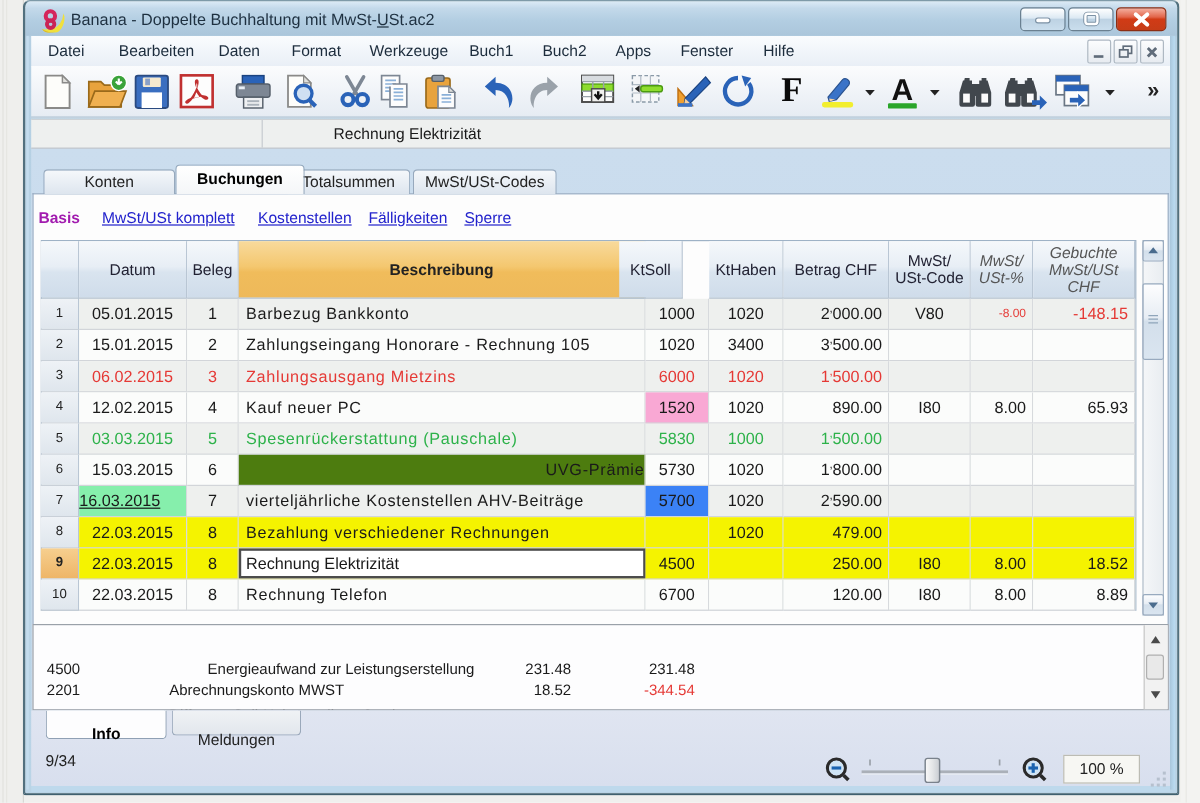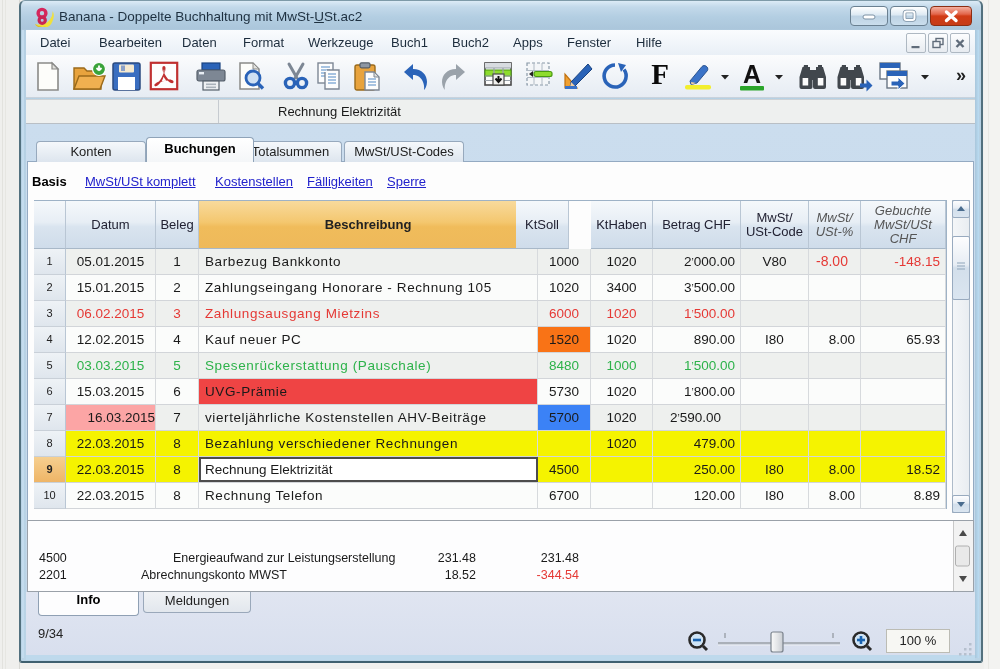--- a/index.html
+++ b/index.html
@@ -191,21 +191,21 @@
   </div>
 <div class="a" style="left:239px;top:141px;width:103px;height:21px;background:linear-gradient(180deg,#f5f8fb,#dde5ee);border:1px solid #97a9bd;border-bottom:none;border-radius:4px 4px 0 0;box-sizing:border-box;text-align:center;font-size:13px;color:#222;">
     <div style="margin-top:2px">Totalsummen</div>
   </div>
 <div class="a" style="left:344px;top:141px;width:120px;height:21px;background:linear-gradient(180deg,#f5f8fb,#dde5ee);border:1px solid #97a9bd;border-bottom:none;border-radius:4px 4px 0 0;box-sizing:border-box;text-align:center;font-size:13px;color:#222;">
     <div style="margin-top:2px">MwSt/USt-Codes</div>
   </div>
 <div class="a" style="left:146px;top:137px;width:108px;height:25px;background:linear-gradient(180deg,#ffffff,#f4f6f8);border:1px solid #8fa3b8;border-bottom:none;border-radius:4px 4px 0 0;box-sizing:border-box;text-align:center;font-size:13px;font-weight:bold;color:#000;">
     <div style="margin-top:3px">Buchungen</div>
   </div>
-<div class="t" style="left:32px;top:174px;font-size:13px;font-weight:bold;color:#000000;">Basis</div>
+<div class="t" style="left:32px;top:174px;font-size:13px;font-weight:bold;color:#a21caf;">Basis</div>
 <div class="t" style="left:85px;top:174px;font-size:13px;color:#2222cc;text-decoration:underline;">MwSt/USt komplett</div>
 <div class="t" style="left:215px;top:174px;font-size:13px;color:#2222cc;text-decoration:underline;">Kostenstellen</div>
 <div class="t" style="left:307px;top:174px;font-size:13px;color:#2222cc;text-decoration:underline;">Fälligkeiten</div>
 <div class="t" style="left:387px;top:174px;font-size:13px;color:#2222cc;text-decoration:underline;">Sperre</div>
 <div class="a" style="left:34px;top:200px;width:913px;height:309px;border:1px solid #9eb2c6;box-sizing:border-box;"></div>
 <div class="a" style="left:34px;top:201px;width:32px;height:48px;background:linear-gradient(180deg,#f5f8fb 0%,#e7eef5 45%,#d9e4ef 55%,#cfdcea 100%);border-right:1px solid #b9c6d4;border-bottom:1px solid #a8b8c8;box-sizing:border-box;display:flex;align-items:center;justify-content:center;text-align:center;font-size:13px;line-height:14px;color:#223;"></div>
 <div class="a" style="left:66px;top:201px;width:90px;height:48px;background:linear-gradient(180deg,#f5f8fb 0%,#e7eef5 45%,#d9e4ef 55%,#cfdcea 100%);border-right:1px solid #b9c6d4;border-bottom:1px solid #a8b8c8;box-sizing:border-box;display:flex;align-items:center;justify-content:center;text-align:center;font-size:13px;line-height:14px;color:#223;">Datum</div>
 <div class="a" style="left:156px;top:201px;width:43px;height:48px;background:linear-gradient(180deg,#f5f8fb 0%,#e7eef5 45%,#d9e4ef 55%,#cfdcea 100%);border-right:1px solid #b9c6d4;border-bottom:1px solid #a8b8c8;box-sizing:border-box;display:flex;align-items:center;justify-content:center;text-align:center;font-size:13px;line-height:14px;color:#223;">Beleg</div>
 <div class="a" style="left:199px;top:201px;width:339px;height:48px;background:linear-gradient(180deg,#f8da9c 0%,#f4c76f 45%,#f0bc5b 55%,#eeb95a 100%);border-right:1px solid #b9c6d4;border-bottom:1px solid #a8b8c8;box-sizing:border-box;display:flex;align-items:center;justify-content:center;text-align:center;font-size:13px;line-height:14px;color:#222;">
     <b>Beschreibung</b>
@@ -221,21 +221,21 @@
     <i>Gebuchte<br>MwSt/USt<br>CHF</i>
   </div>
 <div class="a" style="left:34px;top:249px;width:32px;height:26px;background:linear-gradient(180deg,#eef2f6,#dfe6ed);border-right:1px solid #b9c6d4;border-bottom:1px solid #c9d0d8;box-sizing:border-box;font-size:11px;color:#222;font-weight:normal;text-align:center;line-height:25px;">1</div>
 <div class="a t" style="left:66px;top:249px;width:90px;height:26px;background:#eef0ee;border-right:1px solid #d7dadd;border-bottom:1px solid #d2d5d9;box-sizing:border-box;font-size:13.5px;color:#1a1a1a;line-height:25px;text-align:center;">05.01.2015</div>
 <div class="a t" style="left:156px;top:249px;width:43px;height:26px;background:#eef0ee;border-right:1px solid #d7dadd;border-bottom:1px solid #d2d5d9;box-sizing:border-box;font-size:13.5px;color:#1a1a1a;line-height:25px;text-align:center;">1</div>
 <div class="a t" style="left:199px;top:249px;width:339px;height:26px;background:#eef0ee;border-right:1px solid #d7dadd;border-bottom:1px solid #d2d5d9;box-sizing:border-box;font-size:13.5px;color:#1a1a1a;line-height:25px;padding-left:6px;text-align:left;letter-spacing:0.6px;">Barbezug Bankkonto</div>
 <div class="a t" style="left:538px;top:249px;width:53px;height:26px;background:#eef0ee;border-right:1px solid #d7dadd;border-bottom:1px solid #d2d5d9;box-sizing:border-box;font-size:13.5px;color:#1a1a1a;line-height:25px;text-align:center;">1000</div>
 <div class="a t" style="left:591px;top:249px;width:62px;height:26px;background:#eef0ee;border-right:1px solid #d7dadd;border-bottom:1px solid #d2d5d9;box-sizing:border-box;font-size:13.5px;color:#1a1a1a;line-height:25px;text-align:center;">1020</div>
 <div class="a t" style="left:653px;top:249px;width:88px;height:26px;background:#eef0ee;border-right:1px solid #d7dadd;border-bottom:1px solid #d2d5d9;box-sizing:border-box;font-size:13.5px;color:#1a1a1a;line-height:25px;padding-right:5px;text-align:right;">2<span style="font-size:10px;">’</span>000.00</div>
 <div class="a t" style="left:741px;top:249px;width:68px;height:26px;background:#eef0ee;border-right:1px solid #d7dadd;border-bottom:1px solid #d2d5d9;box-sizing:border-box;font-size:13.5px;color:#1a1a1a;line-height:25px;text-align:center;">V80</div>
-<div class="a t" style="left:809px;top:249px;width:52px;height:26px;background:#eef0ee;border-right:1px solid #d7dadd;border-bottom:1px solid #d2d5d9;box-sizing:border-box;font-size:14px;color:#1a1a1a;line-height:25px;padding-right:5px;text-align:center;"><span style="color:#e53935">-8.00</span></div>
+<div class="a t" style="left:809px;top:249px;width:52px;height:26px;background:#eef0ee;border-right:1px solid #d7dadd;border-bottom:1px solid #d2d5d9;box-sizing:border-box;font-size:10px;color:#1a1a1a;line-height:25px;padding-right:5px;text-align:right;"><span style="color:#e53935">-8.00</span></div>
 <div class="a t" style="left:861px;top:249px;width:85px;height:26px;background:#eef0ee;border-right:1px solid #d7dadd;border-bottom:1px solid #d2d5d9;box-sizing:border-box;font-size:13.5px;color:#1a1a1a;line-height:25px;padding-right:5px;text-align:right;"><span style="color:#e53935">-148.15</span></div>
 <div class="a" style="left:34px;top:275px;width:32px;height:26px;background:linear-gradient(180deg,#eef2f6,#dfe6ed);border-right:1px solid #b9c6d4;border-bottom:1px solid #c9d0d8;box-sizing:border-box;font-size:11px;color:#222;font-weight:normal;text-align:center;line-height:25px;">2</div>
 <div class="a t" style="left:66px;top:275px;width:90px;height:26px;background:#fbfcfb;border-right:1px solid #d7dadd;border-bottom:1px solid #d2d5d9;box-sizing:border-box;font-size:13.5px;color:#1a1a1a;line-height:25px;text-align:center;">15.01.2015</div>
 <div class="a t" style="left:156px;top:275px;width:43px;height:26px;background:#fbfcfb;border-right:1px solid #d7dadd;border-bottom:1px solid #d2d5d9;box-sizing:border-box;font-size:13.5px;color:#1a1a1a;line-height:25px;text-align:center;">2</div>
 <div class="a t" style="left:199px;top:275px;width:339px;height:26px;background:#fbfcfb;border-right:1px solid #d7dadd;border-bottom:1px solid #d2d5d9;box-sizing:border-box;font-size:13.5px;color:#1a1a1a;line-height:25px;padding-left:6px;text-align:left;letter-spacing:0.6px;">Zahlungseingang Honorare - Rechnung 105</div>
 <div class="a t" style="left:538px;top:275px;width:53px;height:26px;background:#fbfcfb;border-right:1px solid #d7dadd;border-bottom:1px solid #d2d5d9;box-sizing:border-box;font-size:13.5px;color:#1a1a1a;line-height:25px;text-align:center;">1020</div>
 <div class="a t" style="left:591px;top:275px;width:62px;height:26px;background:#fbfcfb;border-right:1px solid #d7dadd;border-bottom:1px solid #d2d5d9;box-sizing:border-box;font-size:13.5px;color:#1a1a1a;line-height:25px;text-align:center;">3400</div>
 <div class="a t" style="left:653px;top:275px;width:88px;height:26px;background:#fbfcfb;border-right:1px solid #d7dadd;border-bottom:1px solid #d2d5d9;box-sizing:border-box;font-size:13.5px;color:#1a1a1a;line-height:25px;padding-right:5px;text-align:right;">3<span style="font-size:10px;">’</span>500.00</div>
 <div class="a t" style="left:741px;top:275px;width:68px;height:26px;background:#fbfcfb;border-right:1px solid #d7dadd;border-bottom:1px solid #d2d5d9;box-sizing:border-box;font-size:13.5px;color:#1a1a1a;line-height:25px;text-align:center;"></div>
 <div class="a t" style="left:809px;top:275px;width:52px;height:26px;background:#fbfcfb;border-right:1px solid #d7dadd;border-bottom:1px solid #d2d5d9;box-sizing:border-box;font-size:13.5px;color:#1a1a1a;line-height:25px;padding-right:5px;text-align:right;"></div>
@@ -247,53 +247,53 @@
 <div class="a t" style="left:538px;top:301px;width:53px;height:26px;background:#eef0ee;border-right:1px solid #d7dadd;border-bottom:1px solid #d2d5d9;box-sizing:border-box;font-size:13.5px;color:#e53935;line-height:25px;text-align:center;">6000</div>
 <div class="a t" style="left:591px;top:301px;width:62px;height:26px;background:#eef0ee;border-right:1px solid #d7dadd;border-bottom:1px solid #d2d5d9;box-sizing:border-box;font-size:13.5px;color:#e53935;line-height:25px;text-align:center;">1020</div>
 <div class="a t" style="left:653px;top:301px;width:88px;height:26px;background:#eef0ee;border-right:1px solid #d7dadd;border-bottom:1px solid #d2d5d9;box-sizing:border-box;font-size:13.5px;color:#e53935;line-height:25px;padding-right:5px;text-align:right;">1<span style="font-size:10px;">’</span>500.00</div>
 <div class="a t" style="left:741px;top:301px;width:68px;height:26px;background:#eef0ee;border-right:1px solid #d7dadd;border-bottom:1px solid #d2d5d9;box-sizing:border-box;font-size:13.5px;color:#e53935;line-height:25px;text-align:center;"></div>
 <div class="a t" style="left:809px;top:301px;width:52px;height:26px;background:#eef0ee;border-right:1px solid #d7dadd;border-bottom:1px solid #d2d5d9;box-sizing:border-box;font-size:13.5px;color:#e53935;line-height:25px;padding-right:5px;text-align:right;"></div>
 <div class="a t" style="left:861px;top:301px;width:85px;height:26px;background:#eef0ee;border-right:1px solid #d7dadd;border-bottom:1px solid #d2d5d9;box-sizing:border-box;font-size:13.5px;color:#e53935;line-height:25px;padding-right:5px;text-align:right;"></div>
 <div class="a" style="left:34px;top:327px;width:32px;height:26px;background:linear-gradient(180deg,#eef2f6,#dfe6ed);border-right:1px solid #b9c6d4;border-bottom:1px solid #c9d0d8;box-sizing:border-box;font-size:11px;color:#222;font-weight:normal;text-align:center;line-height:25px;">4</div>
 <div class="a t" style="left:66px;top:327px;width:90px;height:26px;background:#fbfcfb;border-right:1px solid #d7dadd;border-bottom:1px solid #d2d5d9;box-sizing:border-box;font-size:13.5px;color:#1a1a1a;line-height:25px;text-align:center;">12.02.2015</div>
 <div class="a t" style="left:156px;top:327px;width:43px;height:26px;background:#fbfcfb;border-right:1px solid #d7dadd;border-bottom:1px solid #d2d5d9;box-sizing:border-box;font-size:13.5px;color:#1a1a1a;line-height:25px;text-align:center;">4</div>
 <div class="a t" style="left:199px;top:327px;width:339px;height:26px;background:#fbfcfb;border-right:1px solid #d7dadd;border-bottom:1px solid #d2d5d9;box-sizing:border-box;font-size:13.5px;color:#1a1a1a;line-height:25px;padding-left:6px;text-align:left;letter-spacing:0.6px;">Kauf neuer PC</div>
-<div class="a t" style="left:538px;top:327px;width:53px;height:26px;background:#f97316;border-right:1px solid #d7dadd;border-bottom:1px solid #d2d5d9;box-sizing:border-box;font-size:13.5px;color:#1a1a1a;line-height:25px;text-align:center;">1520</div>
+<div class="a t" style="left:538px;top:327px;width:53px;height:26px;background:#f9a8d4;border-right:1px solid #d7dadd;border-bottom:1px solid #d2d5d9;box-sizing:border-box;font-size:13.5px;color:#1a1a1a;line-height:25px;text-align:center;">1520</div>
 <div class="a t" style="left:591px;top:327px;width:62px;height:26px;background:#fbfcfb;border-right:1px solid #d7dadd;border-bottom:1px solid #d2d5d9;box-sizing:border-box;font-size:13.5px;color:#1a1a1a;line-height:25px;text-align:center;">1020</div>
 <div class="a t" style="left:653px;top:327px;width:88px;height:26px;background:#fbfcfb;border-right:1px solid #d7dadd;border-bottom:1px solid #d2d5d9;box-sizing:border-box;font-size:13.5px;color:#1a1a1a;line-height:25px;padding-right:5px;text-align:right;">890.00</div>
 <div class="a t" style="left:741px;top:327px;width:68px;height:26px;background:#fbfcfb;border-right:1px solid #d7dadd;border-bottom:1px solid #d2d5d9;box-sizing:border-box;font-size:13.5px;color:#1a1a1a;line-height:25px;text-align:center;">I80</div>
 <div class="a t" style="left:809px;top:327px;width:52px;height:26px;background:#fbfcfb;border-right:1px solid #d7dadd;border-bottom:1px solid #d2d5d9;box-sizing:border-box;font-size:13.5px;color:#1a1a1a;line-height:25px;padding-right:5px;text-align:right;">8.00</div>
 <div class="a t" style="left:861px;top:327px;width:85px;height:26px;background:#fbfcfb;border-right:1px solid #d7dadd;border-bottom:1px solid #d2d5d9;box-sizing:border-box;font-size:13.5px;color:#1a1a1a;line-height:25px;padding-right:5px;text-align:right;">65.93</div>
 <div class="a" style="left:34px;top:353px;width:32px;height:26px;background:linear-gradient(180deg,#eef2f6,#dfe6ed);border-right:1px solid #b9c6d4;border-bottom:1px solid #c9d0d8;box-sizing:border-box;font-size:11px;color:#222;font-weight:normal;text-align:center;line-height:25px;">5</div>
 <div class="a t" style="left:66px;top:353px;width:90px;height:26px;background:#eef0ee;border-right:1px solid #d7dadd;border-bottom:1px solid #d2d5d9;box-sizing:border-box;font-size:13.5px;color:#2db24a;line-height:25px;text-align:center;">03.03.2015</div>
 <div class="a t" style="left:156px;top:353px;width:43px;height:26px;background:#eef0ee;border-right:1px solid #d7dadd;border-bottom:1px solid #d2d5d9;box-sizing:border-box;font-size:13.5px;color:#2db24a;line-height:25px;text-align:center;">5</div>
 <div class="a t" style="left:199px;top:353px;width:339px;height:26px;background:#eef0ee;border-right:1px solid #d7dadd;border-bottom:1px solid #d2d5d9;box-sizing:border-box;font-size:13.5px;color:#2db24a;line-height:25px;padding-left:6px;text-align:left;letter-spacing:0.6px;">Spesenrückerstattung (Pauschale)</div>
-<div class="a t" style="left:538px;top:353px;width:53px;height:26px;background:#eef0ee;border-right:1px solid #d7dadd;border-bottom:1px solid #d2d5d9;box-sizing:border-box;font-size:13.5px;color:#2db24a;line-height:25px;text-align:center;">8480</div>
+<div class="a t" style="left:538px;top:353px;width:53px;height:26px;background:#eef0ee;border-right:1px solid #d7dadd;border-bottom:1px solid #d2d5d9;box-sizing:border-box;font-size:13.5px;color:#2db24a;line-height:25px;text-align:center;">5830</div>
 <div class="a t" style="left:591px;top:353px;width:62px;height:26px;background:#eef0ee;border-right:1px solid #d7dadd;border-bottom:1px solid #d2d5d9;box-sizing:border-box;font-size:13.5px;color:#2db24a;line-height:25px;text-align:center;">1000</div>
 <div class="a t" style="left:653px;top:353px;width:88px;height:26px;background:#eef0ee;border-right:1px solid #d7dadd;border-bottom:1px solid #d2d5d9;box-sizing:border-box;font-size:13.5px;color:#2db24a;line-height:25px;padding-right:5px;text-align:right;">1<span style="font-size:10px;">’</span>500.00</div>
 <div class="a t" style="left:741px;top:353px;width:68px;height:26px;background:#eef0ee;border-right:1px solid #d7dadd;border-bottom:1px solid #d2d5d9;box-sizing:border-box;font-size:13.5px;color:#2db24a;line-height:25px;text-align:center;"></div>
 <div class="a t" style="left:809px;top:353px;width:52px;height:26px;background:#eef0ee;border-right:1px solid #d7dadd;border-bottom:1px solid #d2d5d9;box-sizing:border-box;font-size:13.5px;color:#2db24a;line-height:25px;padding-right:5px;text-align:right;"></div>
 <div class="a t" style="left:861px;top:353px;width:85px;height:26px;background:#eef0ee;border-right:1px solid #d7dadd;border-bottom:1px solid #d2d5d9;box-sizing:border-box;font-size:13.5px;color:#2db24a;line-height:25px;padding-right:5px;text-align:right;"></div>
 <div class="a" style="left:34px;top:379px;width:32px;height:26px;background:linear-gradient(180deg,#eef2f6,#dfe6ed);border-right:1px solid #b9c6d4;border-bottom:1px solid #c9d0d8;box-sizing:border-box;font-size:11px;color:#222;font-weight:normal;text-align:center;line-height:25px;">6</div>
 <div class="a t" style="left:66px;top:379px;width:90px;height:26px;background:#fbfcfb;border-right:1px solid #d7dadd;border-bottom:1px solid #d2d5d9;box-sizing:border-box;font-size:13.5px;color:#1a1a1a;line-height:25px;text-align:center;">15.03.2015</div>
 <div class="a t" style="left:156px;top:379px;width:43px;height:26px;background:#fbfcfb;border-right:1px solid #d7dadd;border-bottom:1px solid #d2d5d9;box-sizing:border-box;font-size:13.5px;color:#1a1a1a;line-height:25px;text-align:center;">6</div>
-<div class="a t" style="left:199px;top:379px;width:339px;height:26px;background:#ef4444;border-right:1px solid #d7dadd;border-bottom:1px solid #d2d5d9;box-sizing:border-box;font-size:13.5px;color:#1a1a1a;line-height:25px;padding-left:6px;text-align:left;letter-spacing:0.6px;">UVG-Prämie</div>
+<div class="a t" style="left:199px;top:379px;width:339px;height:26px;background:#4d7c0f;border-right:1px solid #d7dadd;border-bottom:1px solid #d2d5d9;box-sizing:border-box;font-size:13.5px;color:#1a1a1a;line-height:25px;padding-left:6px;text-align:right;letter-spacing:0.6px;">UVG-Prämie</div>
 <div class="a t" style="left:538px;top:379px;width:53px;height:26px;background:#fbfcfb;border-right:1px solid #d7dadd;border-bottom:1px solid #d2d5d9;box-sizing:border-box;font-size:13.5px;color:#1a1a1a;line-height:25px;text-align:center;">5730</div>
 <div class="a t" style="left:591px;top:379px;width:62px;height:26px;background:#fbfcfb;border-right:1px solid #d7dadd;border-bottom:1px solid #d2d5d9;box-sizing:border-box;font-size:13.5px;color:#1a1a1a;line-height:25px;text-align:center;">1020</div>
 <div class="a t" style="left:653px;top:379px;width:88px;height:26px;background:#fbfcfb;border-right:1px solid #d7dadd;border-bottom:1px solid #d2d5d9;box-sizing:border-box;font-size:13.5px;color:#1a1a1a;line-height:25px;padding-right:5px;text-align:right;">1<span style="font-size:10px;">’</span>800.00</div>
 <div class="a t" style="left:741px;top:379px;width:68px;height:26px;background:#fbfcfb;border-right:1px solid #d7dadd;border-bottom:1px solid #d2d5d9;box-sizing:border-box;font-size:13.5px;color:#1a1a1a;line-height:25px;text-align:center;"></div>
 <div class="a t" style="left:809px;top:379px;width:52px;height:26px;background:#fbfcfb;border-right:1px solid #d7dadd;border-bottom:1px solid #d2d5d9;box-sizing:border-box;font-size:13.5px;color:#1a1a1a;line-height:25px;padding-right:5px;text-align:right;"></div>
 <div class="a t" style="left:861px;top:379px;width:85px;height:26px;background:#fbfcfb;border-right:1px solid #d7dadd;border-bottom:1px solid #d2d5d9;box-sizing:border-box;font-size:13.5px;color:#1a1a1a;line-height:25px;padding-right:5px;text-align:right;"></div>
 <div class="a" style="left:34px;top:405px;width:32px;height:26px;background:linear-gradient(180deg,#eef2f6,#dfe6ed);border-right:1px solid #b9c6d4;border-bottom:1px solid #c9d0d8;box-sizing:border-box;font-size:11px;color:#222;font-weight:normal;text-align:center;line-height:25px;">7</div>
-<div class="a t" style="left:66px;top:405px;width:90px;height:26px;background:#fca5a5;border-right:1px solid #d7dadd;border-bottom:1px solid #d2d5d9;box-sizing:border-box;font-size:13.5px;color:#1a1a1a;line-height:25px;text-align:right;">16.03.2015</div>
+<div class="a t" style="left:66px;top:405px;width:90px;height:26px;background:#86efac;border-right:1px solid #d7dadd;border-bottom:1px solid #d2d5d9;box-sizing:border-box;font-size:13.5px;color:#1a1a1a;line-height:25px;text-align:left;text-decoration:underline;">16.03.2015</div>
 <div class="a t" style="left:156px;top:405px;width:43px;height:26px;background:#eef0ee;border-right:1px solid #d7dadd;border-bottom:1px solid #d2d5d9;box-sizing:border-box;font-size:13.5px;color:#1a1a1a;line-height:25px;text-align:center;">7</div>
 <div class="a t" style="left:199px;top:405px;width:339px;height:26px;background:#eef0ee;border-right:1px solid #d7dadd;border-bottom:1px solid #d2d5d9;box-sizing:border-box;font-size:13.5px;color:#1a1a1a;line-height:25px;padding-left:6px;text-align:left;letter-spacing:0.6px;">vierteljährliche Kostenstellen AHV-Beiträge</div>
 <div class="a t" style="left:538px;top:405px;width:53px;height:26px;background:#3b82f6;border-right:1px solid #d7dadd;border-bottom:1px solid #d2d5d9;box-sizing:border-box;font-size:13.5px;color:#1a1a1a;line-height:25px;text-align:center;">5700</div>
 <div class="a t" style="left:591px;top:405px;width:62px;height:26px;background:#eef0ee;border-right:1px solid #d7dadd;border-bottom:1px solid #d2d5d9;box-sizing:border-box;font-size:13.5px;color:#1a1a1a;line-height:25px;text-align:center;">1020</div>
-<div class="a t" style="left:653px;top:405px;width:88px;height:26px;background:#eef0ee;border-right:1px solid #d7dadd;border-bottom:1px solid #d2d5d9;box-sizing:border-box;font-size:13.5px;color:#1a1a1a;line-height:25px;padding-right:19px;text-align:right;">2<span style="font-size:10px;">’</span>590.00</div>
+<div class="a t" style="left:653px;top:405px;width:88px;height:26px;background:#eef0ee;border-right:1px solid #d7dadd;border-bottom:1px solid #d2d5d9;box-sizing:border-box;font-size:13.5px;color:#1a1a1a;line-height:25px;padding-right:5px;text-align:right;">2<span style="font-size:10px;">’</span>590.00</div>
 <div class="a t" style="left:741px;top:405px;width:68px;height:26px;background:#eef0ee;border-right:1px solid #d7dadd;border-bottom:1px solid #d2d5d9;box-sizing:border-box;font-size:13.5px;color:#1a1a1a;line-height:25px;text-align:center;"></div>
 <div class="a t" style="left:809px;top:405px;width:52px;height:26px;background:#eef0ee;border-right:1px solid #d7dadd;border-bottom:1px solid #d2d5d9;box-sizing:border-box;font-size:13.5px;color:#1a1a1a;line-height:25px;padding-right:5px;text-align:right;"></div>
 <div class="a t" style="left:861px;top:405px;width:85px;height:26px;background:#eef0ee;border-right:1px solid #d7dadd;border-bottom:1px solid #d2d5d9;box-sizing:border-box;font-size:13.5px;color:#1a1a1a;line-height:25px;padding-right:5px;text-align:right;"></div>
 <div class="a" style="left:34px;top:431px;width:32px;height:26px;background:linear-gradient(180deg,#eef2f6,#dfe6ed);border-right:1px solid #b9c6d4;border-bottom:1px solid #c9d0d8;box-sizing:border-box;font-size:11px;color:#222;font-weight:normal;text-align:center;line-height:25px;">8</div>
 <div class="a t" style="left:66px;top:431px;width:90px;height:26px;background:#f5f300;border-right:1px solid #d7dadd;border-bottom:1px solid #d2d5d9;box-sizing:border-box;font-size:13.5px;color:#1a1a1a;line-height:25px;text-align:center;">22.03.2015</div>
 <div class="a t" style="left:156px;top:431px;width:43px;height:26px;background:#f5f300;border-right:1px solid #d7dadd;border-bottom:1px solid #d2d5d9;box-sizing:border-box;font-size:13.5px;color:#1a1a1a;line-height:25px;text-align:center;">8</div>
 <div class="a t" style="left:199px;top:431px;width:339px;height:26px;background:#f5f300;border-right:1px solid #d7dadd;border-bottom:1px solid #d2d5d9;box-sizing:border-box;font-size:13.5px;color:#1a1a1a;line-height:25px;padding-left:6px;text-align:left;letter-spacing:0.6px;">Bezahlung verschiedener Rechnungen</div>
 <div class="a t" style="left:538px;top:431px;width:53px;height:26px;background:#f5f300;border-right:1px solid #d7dadd;border-bottom:1px solid #d2d5d9;box-sizing:border-box;font-size:13.5px;color:#1a1a1a;line-height:25px;text-align:center;"></div>
 <div class="a t" style="left:591px;top:431px;width:62px;height:26px;background:#f5f300;border-right:1px solid #d7dadd;border-bottom:1px solid #d2d5d9;box-sizing:border-box;font-size:13.5px;color:#1a1a1a;line-height:25px;text-align:center;">1020</div>
 <div class="a t" style="left:653px;top:431px;width:88px;height:26px;background:#f5f300;border-right:1px solid #d7dadd;border-bottom:1px solid #d2d5d9;box-sizing:border-box;font-size:13.5px;color:#1a1a1a;line-height:25px;padding-right:5px;text-align:right;">479.00</div>
@@ -343,24 +343,24 @@
     <div class="t" style="left:478px;top:47px;width:73px;text-align:right;font-size:12.5px;color:#e53935;">-344.54</div>
     <div class="t" style="left:113px;top:68px;font-size:12.5px;color:#1a1a1a;">Differenz Soll-Haben sollte = 0 sein</div>
   </div>
 <div class="a" style="left:953px;top:521px;width:20px;height:70px;background:#f2f2f2;border-left:1px solid #c8c8c8;box-sizing:border-box;"></div>
 <svg class="a" style="left:953px;top:521px" width="20" height="70">
     <path d="M10 9 L14 15 L6 15 Z" fill="#4a4a4a"></path>
     <path d="M10 61 L14 55 L6 55 Z" fill="#4a4a4a"></path>
     <rect x="2.5" y="25" width="14" height="20" rx="2" fill="#e9e9e9" stroke="#b0b0b0"></rect>
   </svg>
 <div class="a" style="left:143px;top:592px;width:108px;height:21px;z-index:5;background:linear-gradient(180deg,#f0f2f5,#e2e7ed);border:1px solid #9aa8ba;border-top:none;border-radius:0 0 4px 4px;box-sizing:border-box;text-align:center;font-size:13px;color:#222;">
-    <div style="margin-top:1px">Meldungen</div>
+    <div style="margin-top:17px">Meldungen</div>
   </div>
 <div class="a" style="left:38px;top:592px;width:101px;height:24px;z-index:5;background:#fdfdfe;border:1px solid #8fa0b4;border-top:none;border-radius:0 0 4px 4px;box-sizing:border-box;text-align:center;font-size:13px;font-weight:bold;color:#000;">
-    <div style="margin-top:0">Info</div>
+    <div style="margin-top:12px">Info</div>
   </div>
 <div class="a" style="left:26px;top:592px;width:949px;height:63px;background:linear-gradient(180deg,#e0e5f1,#d8dfee);"></div>
 <div class="t" style="left:38px;top:626px;font-size:13px;color:#222;">9/34</div>
 <svg class="a" style="left:680px;top:625px" width="295" height="32" viewBox="0 0 295 32">
 
 <circle cx="17" cy="15" r="7.5" fill="none" stroke="#2a2a2a" stroke-width="2.6"></circle>
 <circle cx="17" cy="15" r="6" fill="#cfe4f5"></circle>
 <rect x="13" y="13.7" width="8" height="2.6" fill="#1a63b0"></rect>
 <line x1="23" y1="21" x2="27" y2="25" stroke="#2a2a2a" stroke-width="3"></line>
 

